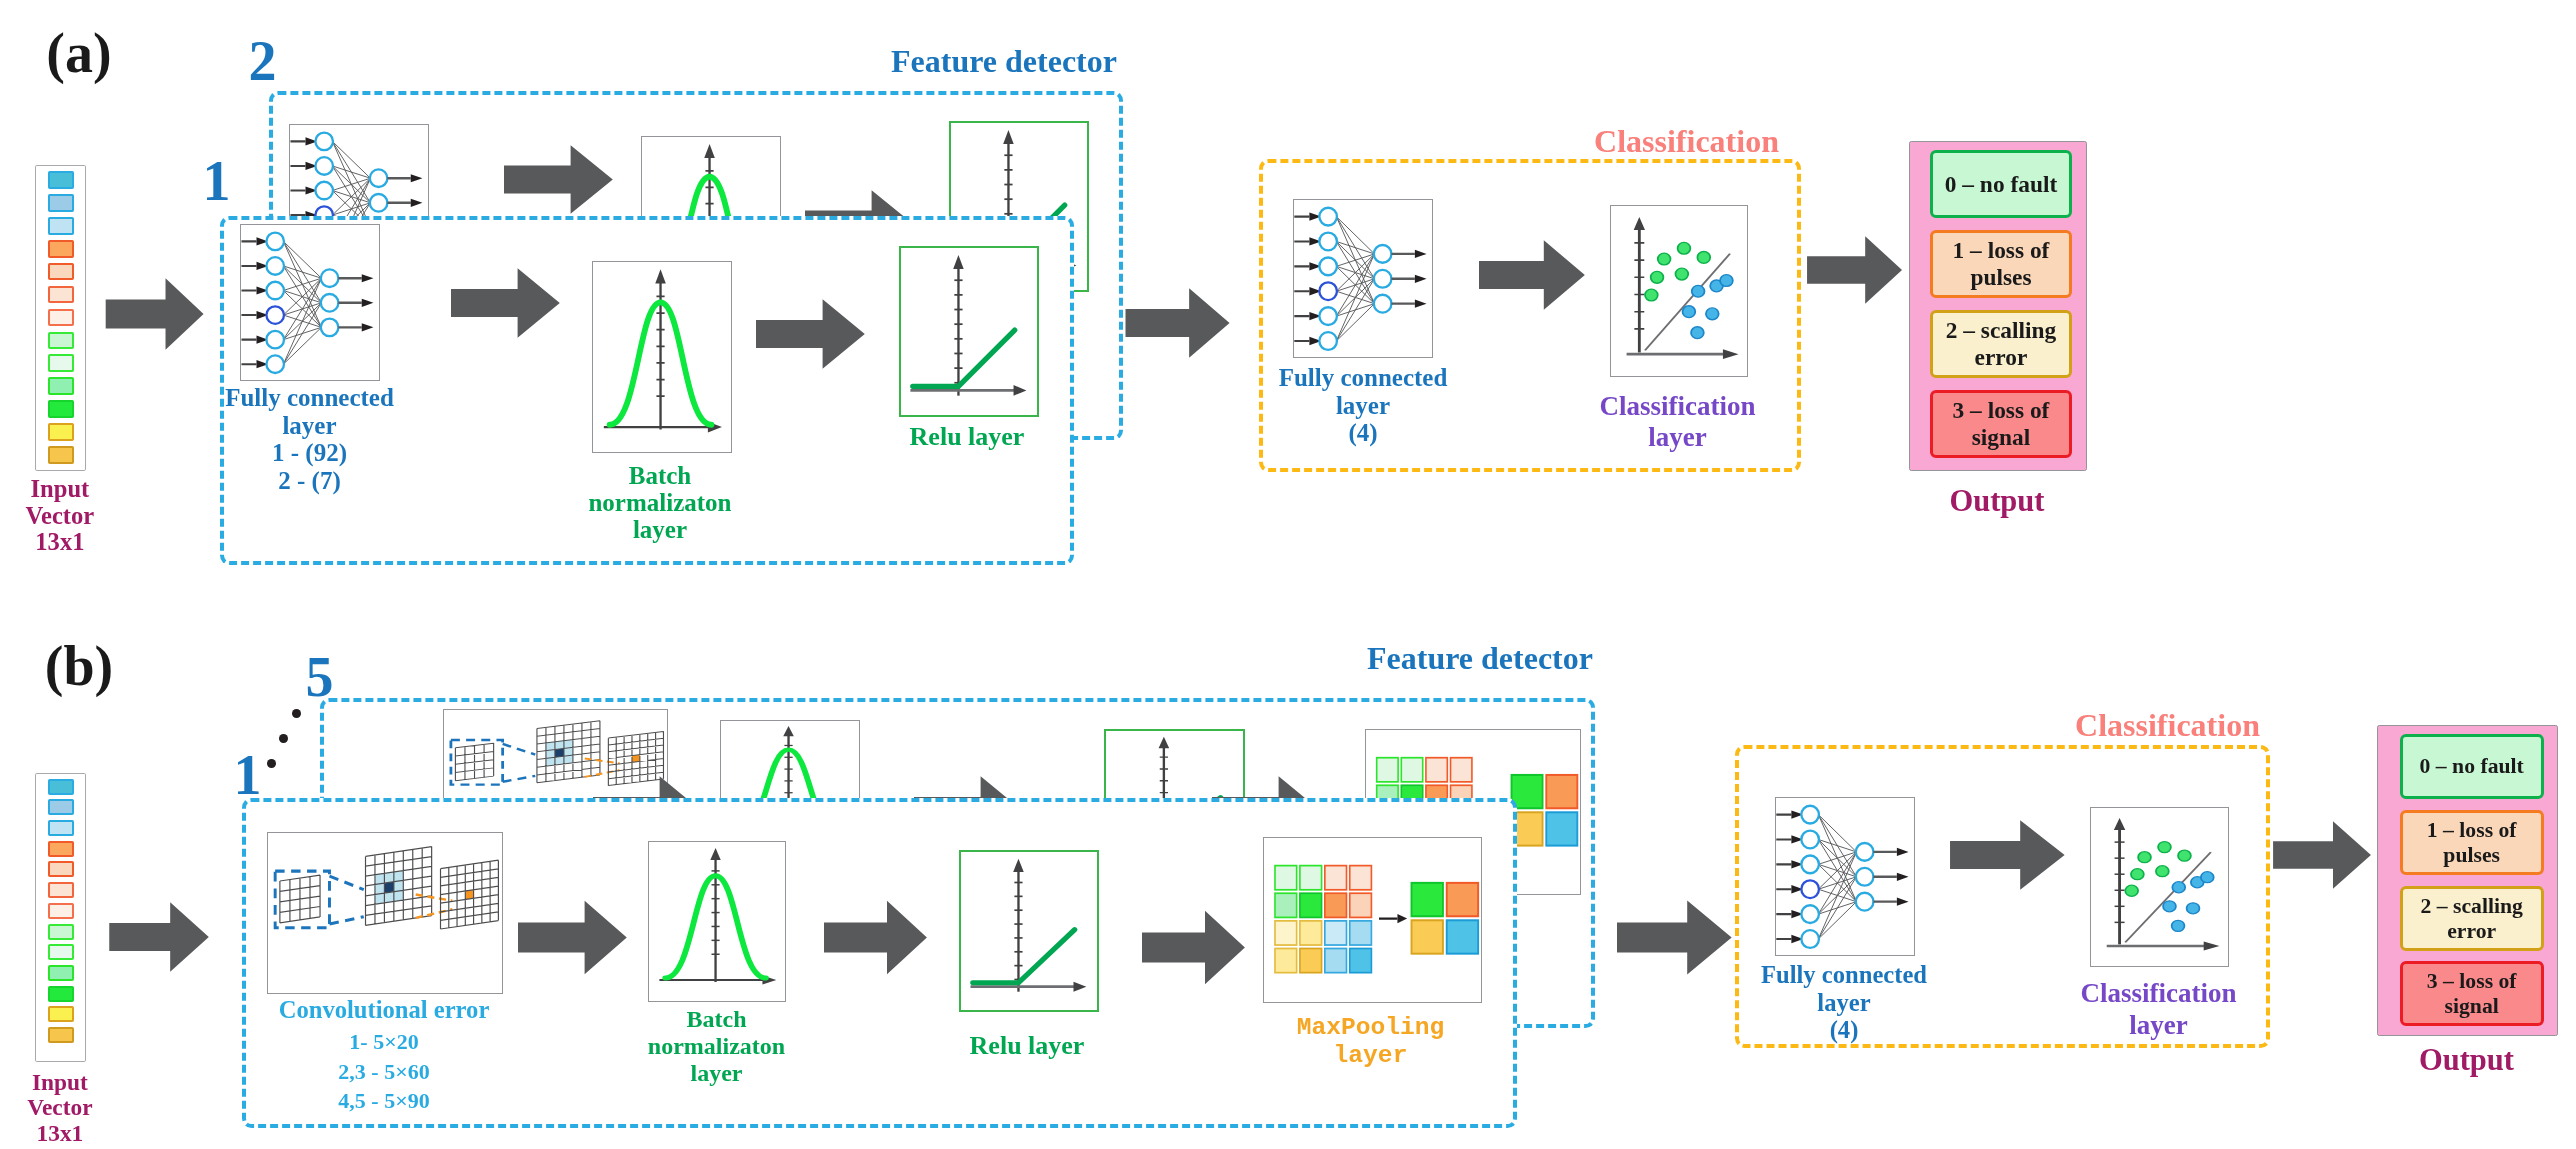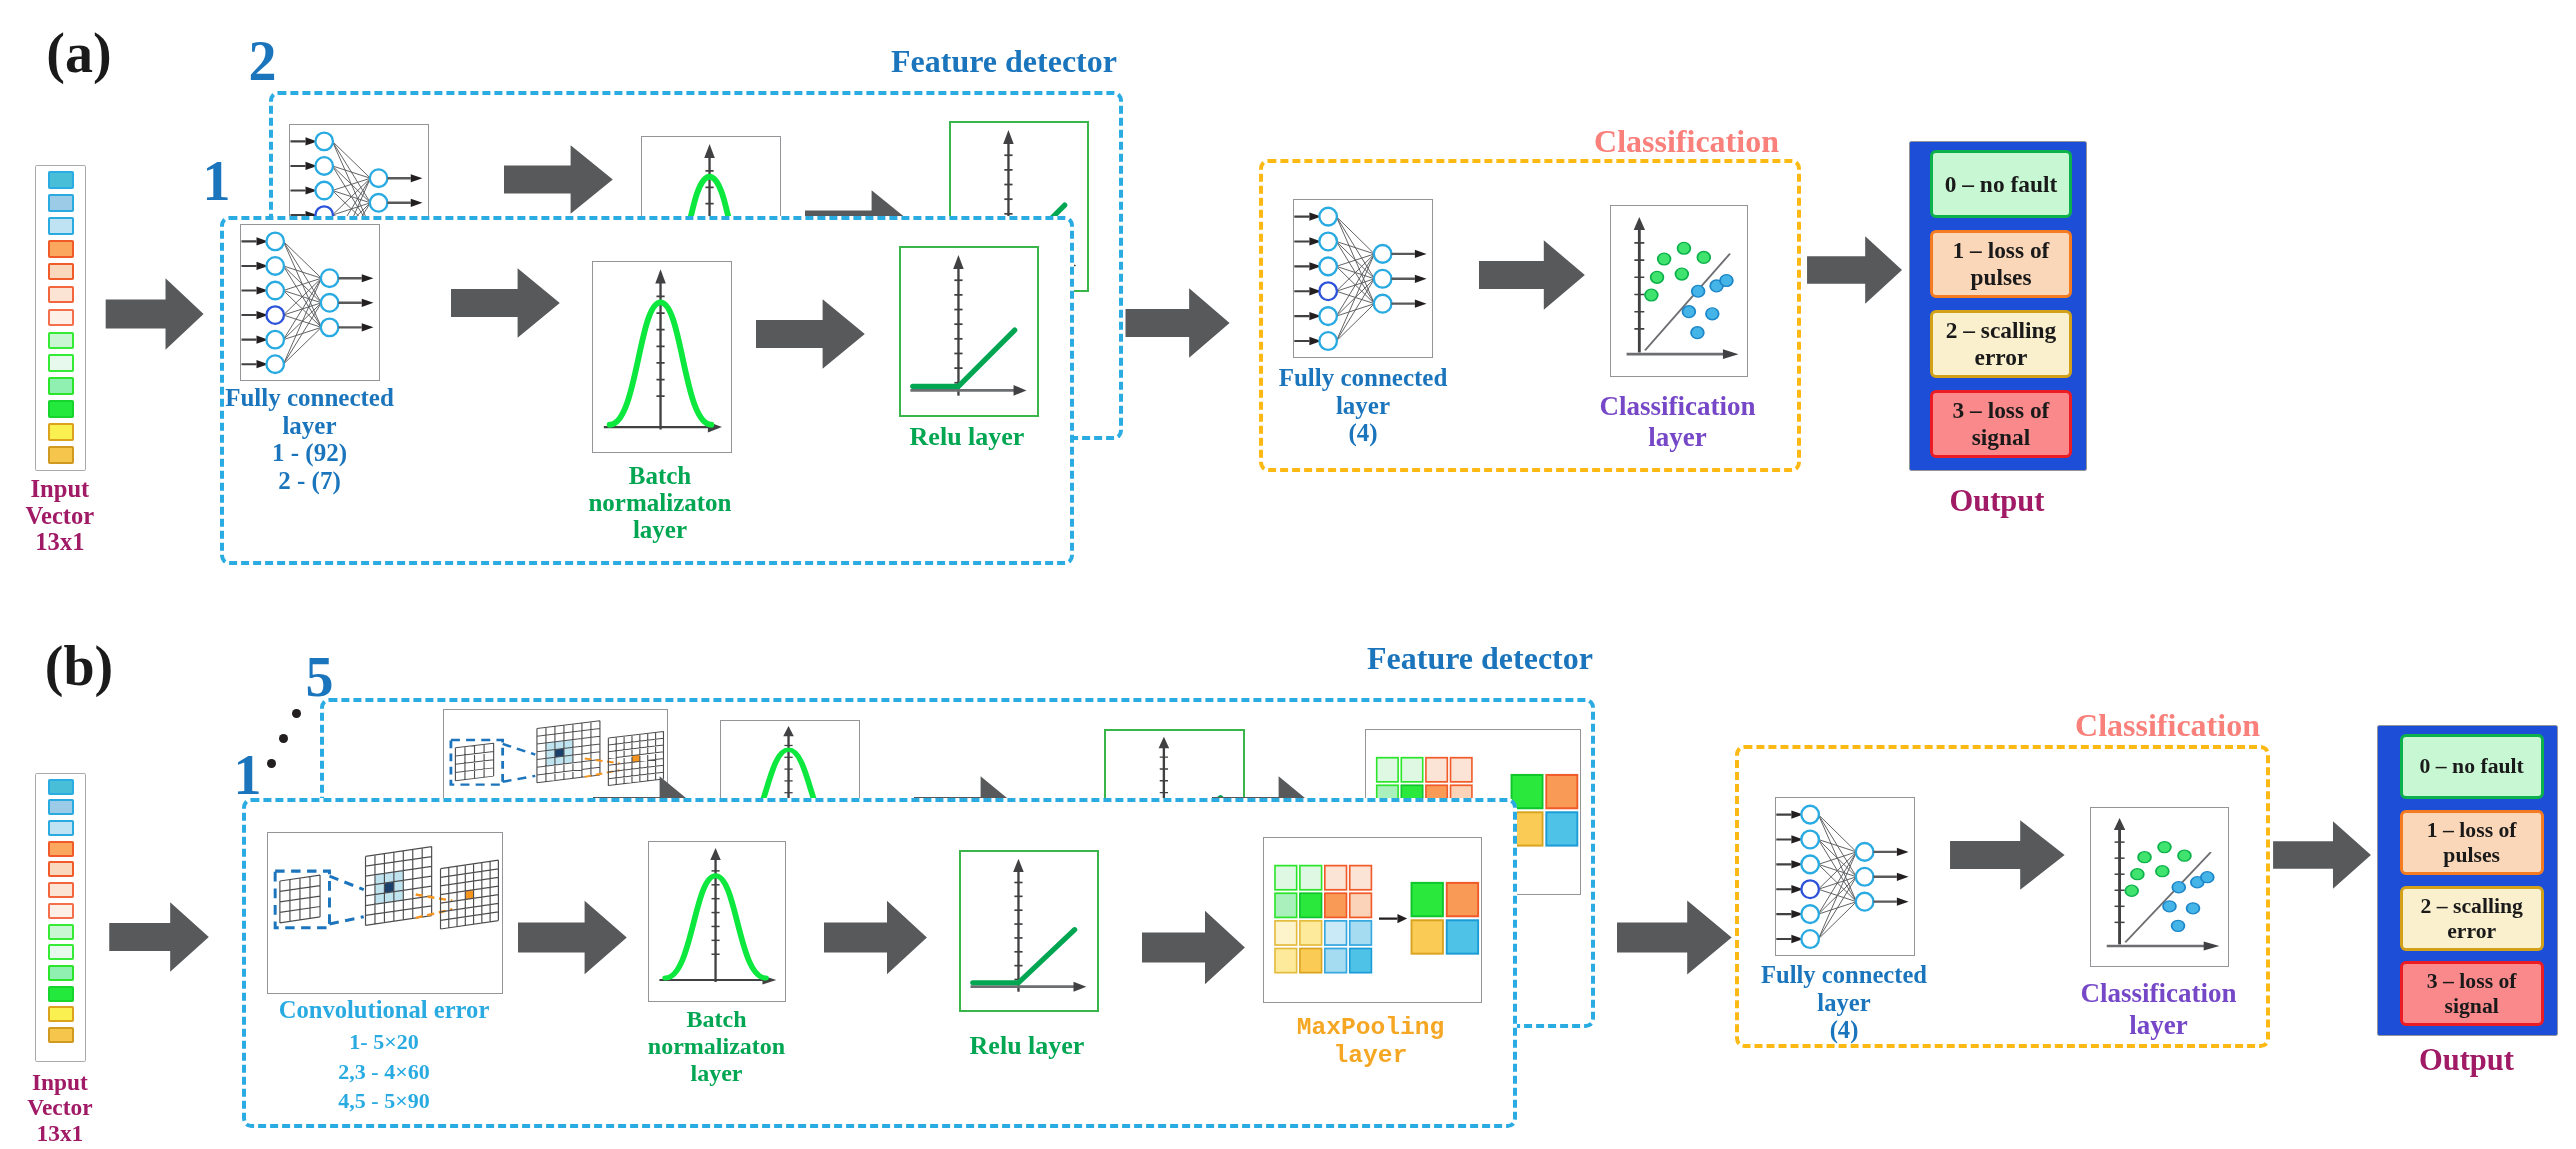--- a/index.html
+++ b/index.html
@@ -5,21 +5,21 @@
   html,body{margin:0;padding:0;background:#fff;}
   #canvas{position:relative;width:2576px;height:1150px;background:#fff;overflow:hidden;
           font-family:"Liberation Serif",serif;font-weight:bold;}
   .abs{position:absolute;}
   .lbl{position:absolute;text-align:center;line-height:1.1;font-weight:bold;}
   .dbox{position:absolute;border:4.7px dashed #2AACE3;border-radius:9.4px;background:transparent;}
   .dbox.front{background:#fff;}
   .ybox{position:absolute;border:4.7px dashed #FDB913;border-radius:9.4px;background:transparent;}
   .ibox{position:absolute;background:#fff;border:1.8px solid #939598;}
   .rbox{border:2.3px solid #39B54A;}
-  .obox{position:absolute;background:#1d4ed8;border:1.8px solid #939598;border-radius:2.3px;}
+  .obox{position:absolute;background:#f9a8d4;border:1.8px solid #939598;border-radius:2.3px;}
   .oitem{position:absolute;border:3.5px solid;border-radius:5.9px;display:flex;flex-direction:column;
          justify-content:center;text-align:center;color:#1A1A1A;line-height:1.15;}
   .fill{display:block;width:100%;height:100%;}
   .vbox{position:absolute;background:#fff;border:1.8px solid #A7A9AC;border-radius:1.8px;
         display:flex;flex-direction:column;align-items:center;}
   .vcell{flex:none;width:26px;border:2.3px solid;border-radius:1.8px;box-sizing:border-box;}
   .va .vcell{height:17.6px;margin-top:5.3px;}
   .vb .vcell{height:16px;margin-top:4.7px;}
   .blue{color:#1B75BC}.cyan{color:#29ABE2}.green{color:#00A651}.salmon{color:#F9807B}
   .purple{color:#7648C8}.magenta{color:#A01A66}.gold{color:#F5A623}.black{color:#1A1A1A}
@@ -460,21 +460,21 @@
   <div class="dbox front z10" style="left:242px;top:798px;width:1267px;height:322px;"></div>
 
   <div class="ibox z11" style="left:267px;top:832px;width:234px;height:160px;">
       <svg class="fill" viewBox="0 0 399 273" width="234" height="160">
         <use href="#s-conv"></use>
       </svg>
     </div>
   <div class="lbl cyan z11" style="left:255px;top:996px;width:258px;">
     <div style="font-size:24.6px;">Convolutional error</div>
     <div style="font-size:22px;margin-top:7px;">1- 5×20</div>
-    <div style="font-size:22px;margin-top:5.3px;">2,3 - 4×60</div>
+    <div style="font-size:22px;margin-top:5.3px;">2,3 - 5×60</div>
     <div style="font-size:22px;margin-top:5.3px;">4,5 - 5×90</div>
   </div>
   <div class="abs z11" style="left:518px;top:897px;width:111px;height:81px;">
       <svg class="fill" viewBox="0 0 190 138" width="111" height="81">
         <use href="#s-arr"></use>
       </svg>
     </div>
   <div class="ibox z11" style="left:648px;top:841px;width:136px;height:159px;">
       <svg class="fill" viewBox="0 0 233 272" width="136" height="159">
         <use href="#s-bell"></use>

